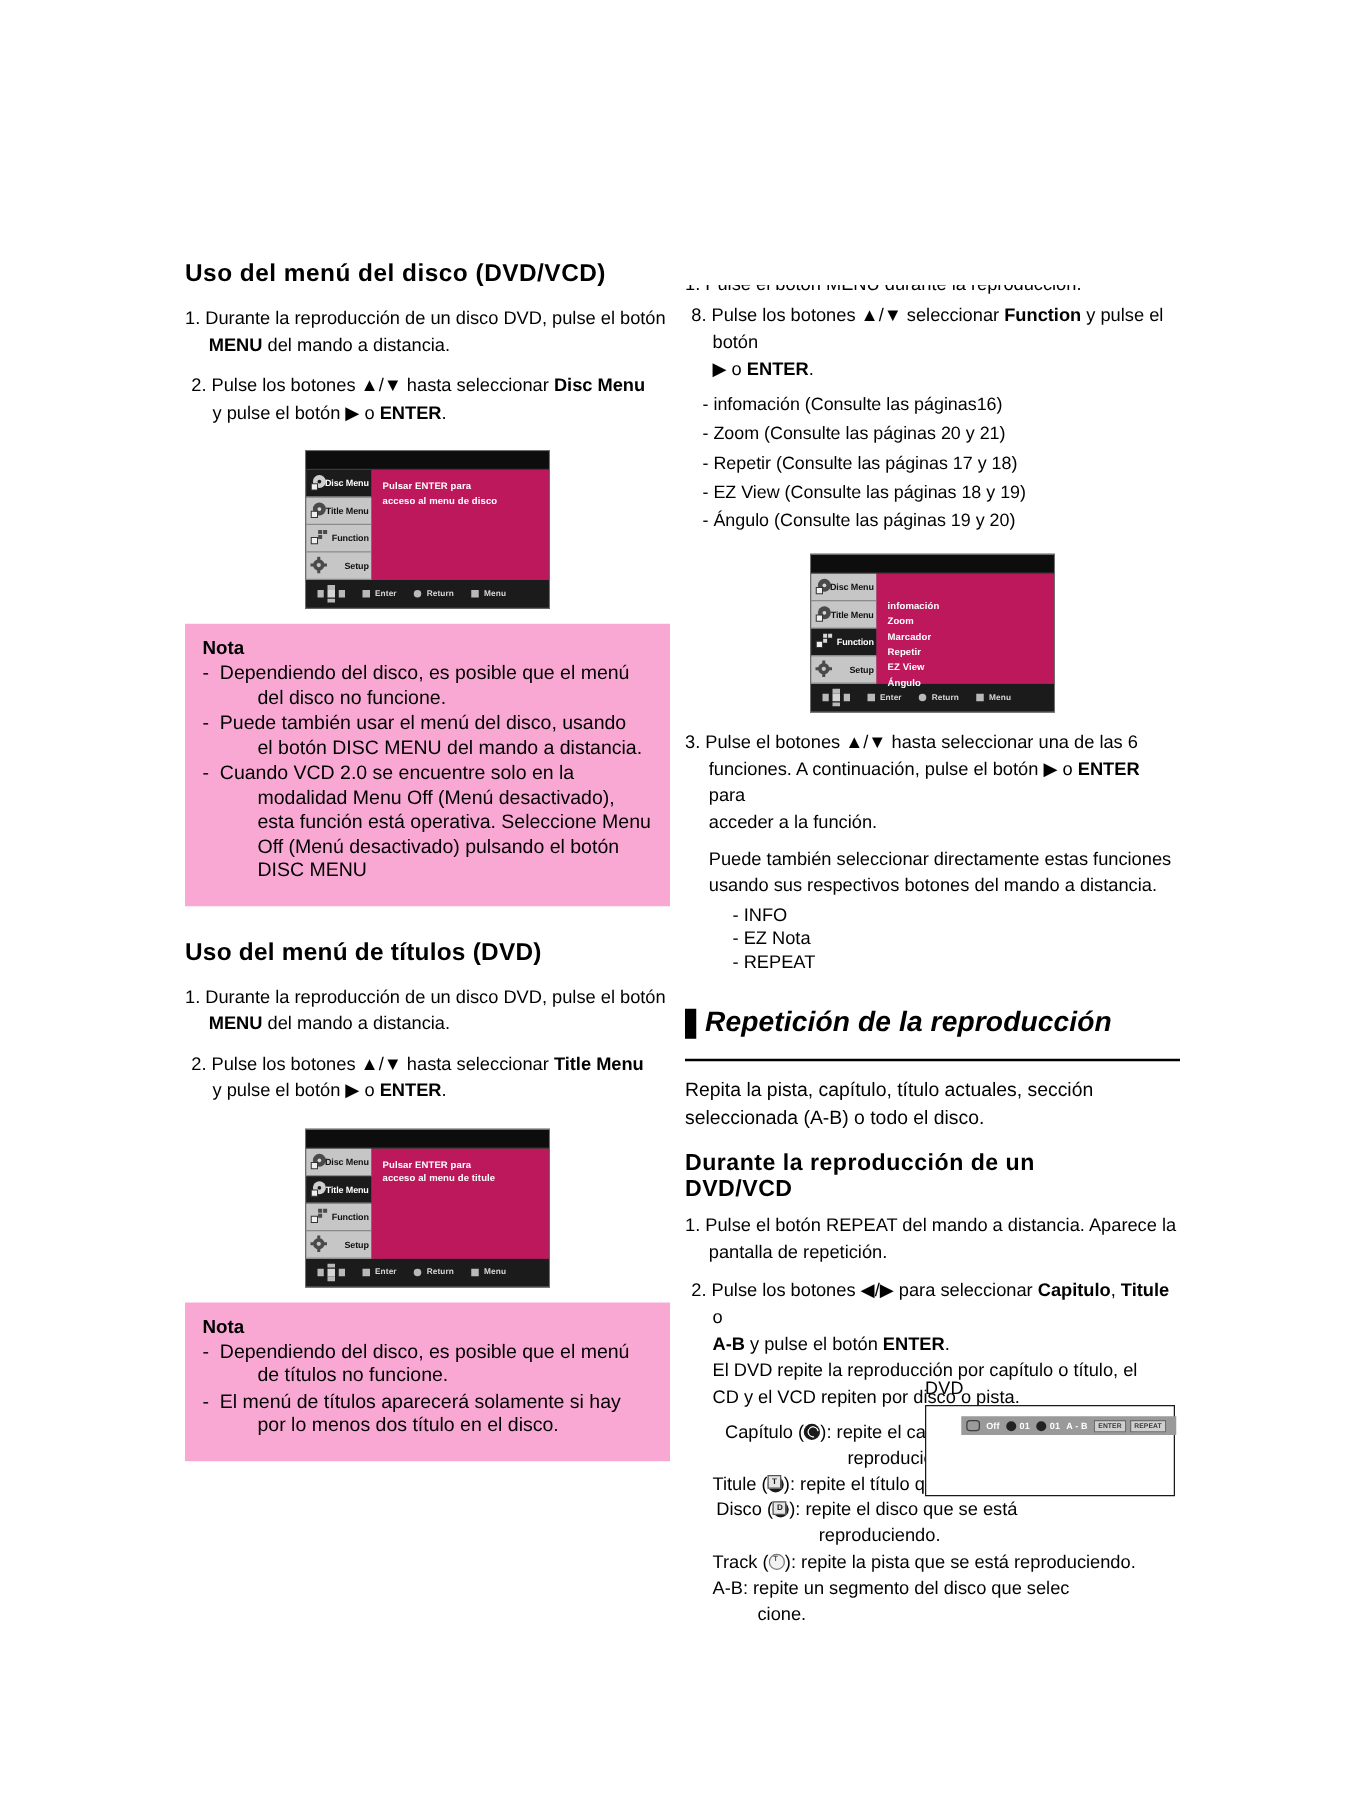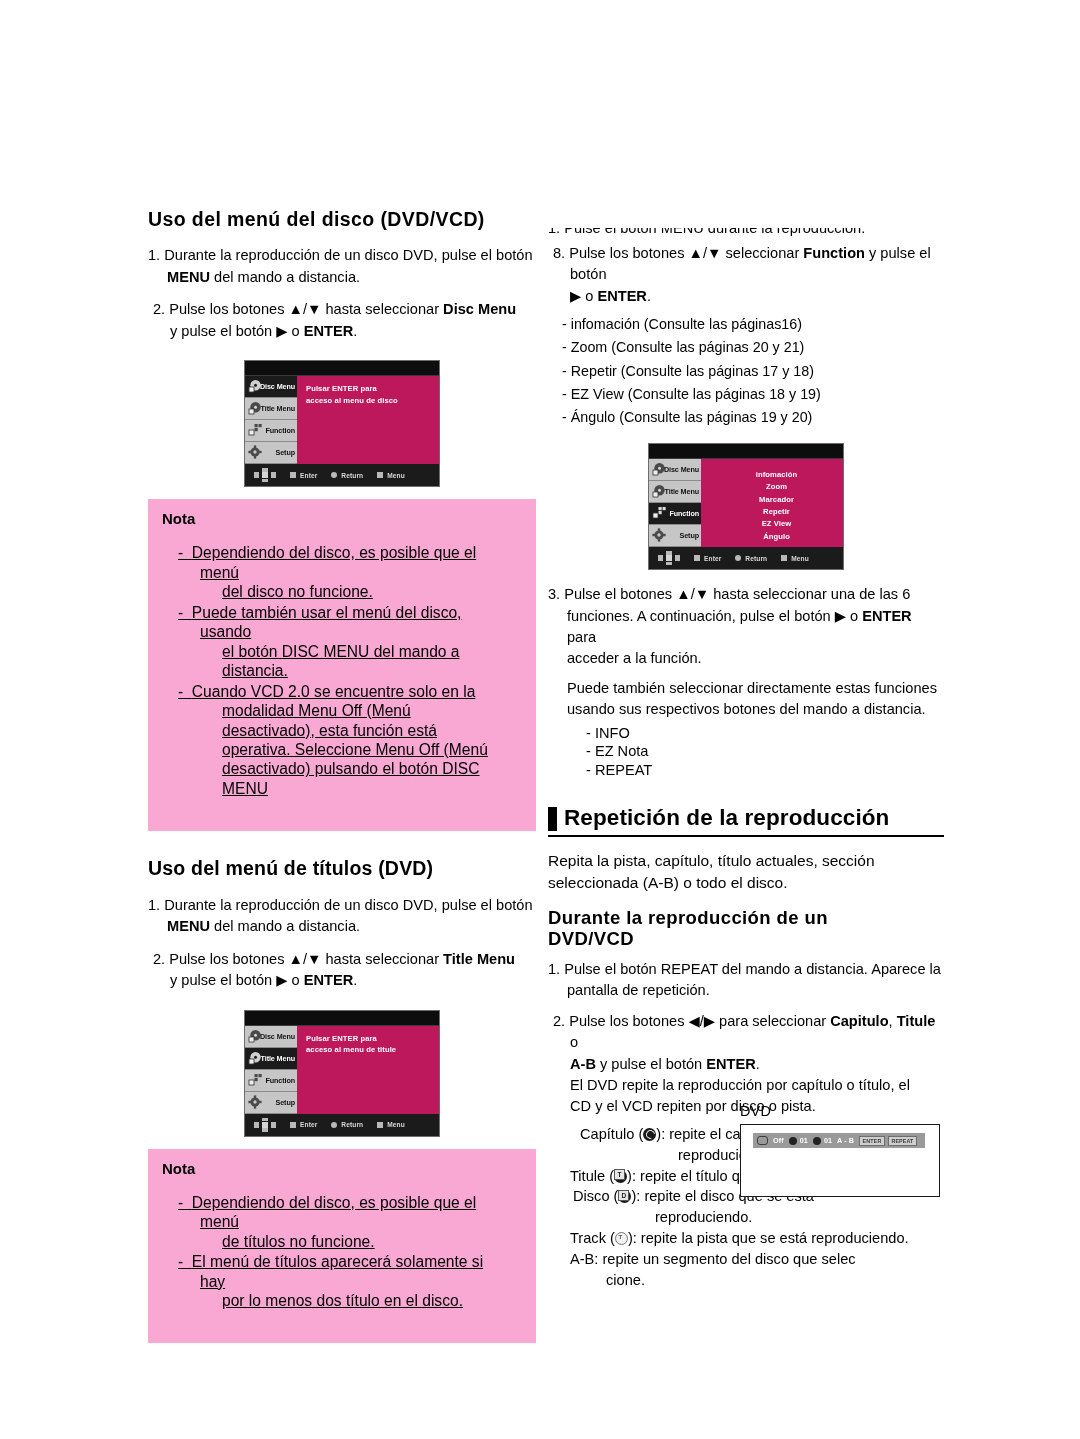--- a/index.html
+++ b/index.html
@@ -45,22 +45,23 @@
     font-weight: bold;
     letter-spacing: 0.4px;
     line-height: 1.2;
     margin-bottom: 14px;
   }
   .h-sub.tight { letter-spacing: 0.2px; }
 
   .h-main-wrap {
     position: relative;
     border-bottom: 2.5px solid #000;
-    padding-bottom: 4px;
+    padding-bottom: 16px;
     margin-bottom: 13px;
+    font-style: italic;
   }
   .h-main {
     font-size: 22.5px;
     font-weight: bold;
     letter-spacing: 0.1px;
     padding-left: 16px;
     line-height: 1.15;
   }
   .h-main-bar {
     position: absolute;
@@ -118,21 +119,21 @@
   .note {
     background: #f9a8d4;
     padding: 11px 14px 17px 14px;
     margin-top: 12px;
   }
   .note-title {
     font-size: 15px;
     font-weight: bold;
     margin-bottom: 2px;
   }
-  .note ul { list-style: none; margin: 16px; padding: 0; text-decoration: underline; }
+  .note ul { list-style: none; margin: 0; padding: 0; }
   .note li {
     font-size: 15.6px;
     line-height: 1.25;
     padding-left: 22px;
     text-indent: -22px;
     margin-bottom: 1px;
   }
   .note li .l2 { display: block; text-indent: 0; padding-left: 22px; }
 
   
@@ -336,21 +337,21 @@
   .dvd-label {
     font-size: 14.4px;
     margin-bottom: 5px;
     letter-spacing: 0.2px;
   }
   .dvd-box {
     width: 200px;
     height: 73px;
     border: 1.4px solid #1a1a1a;
     background: #ffffff;
-    padding: 8px 0 0 12px;
+    padding: 8px 0 0 28px;
   }
   .repeat-bar {
     width: 172px;
     height: 15px;
     background: #9a9a9a;
     display: flex;
     align-items: center;
     padding-left: 4px;
   }
   .rb-loop {
@@ -662,21 +663,21 @@
                       <rect x="5.8" y="11" width="2.4" height="2.6"></rect>
                       <rect x="0.4" y="5.8" width="2.6" height="2.4"></rect>
                       <rect x="11" y="5.8" width="2.6" height="2.4"></rect>
                     </g>
                     <circle cx="7" cy="7" r="1.7" fill="#c6c6c6"></circle>
                   </svg>
               </span>
               <span class="osd-tab-label">Setup</span>
             </div>
           </div>
-          <div class="osd-main" style="padding-top:10px;text-align:center;">
+          <div class="osd-main" style="padding-top:20px;">
             <div class="osd-menu-item">infomación</div>
             <div class="osd-menu-item">Zoom</div>
             <div class="osd-menu-item">Marcador</div>
             <div class="osd-menu-item">Repetir</div>
             <div class="osd-menu-item">EZ View</div>
             <div class="osd-menu-item">Ángulo</div>
           </div>
         </div>
         <div class="osd-footer">
           <span class="osd-dpad">

